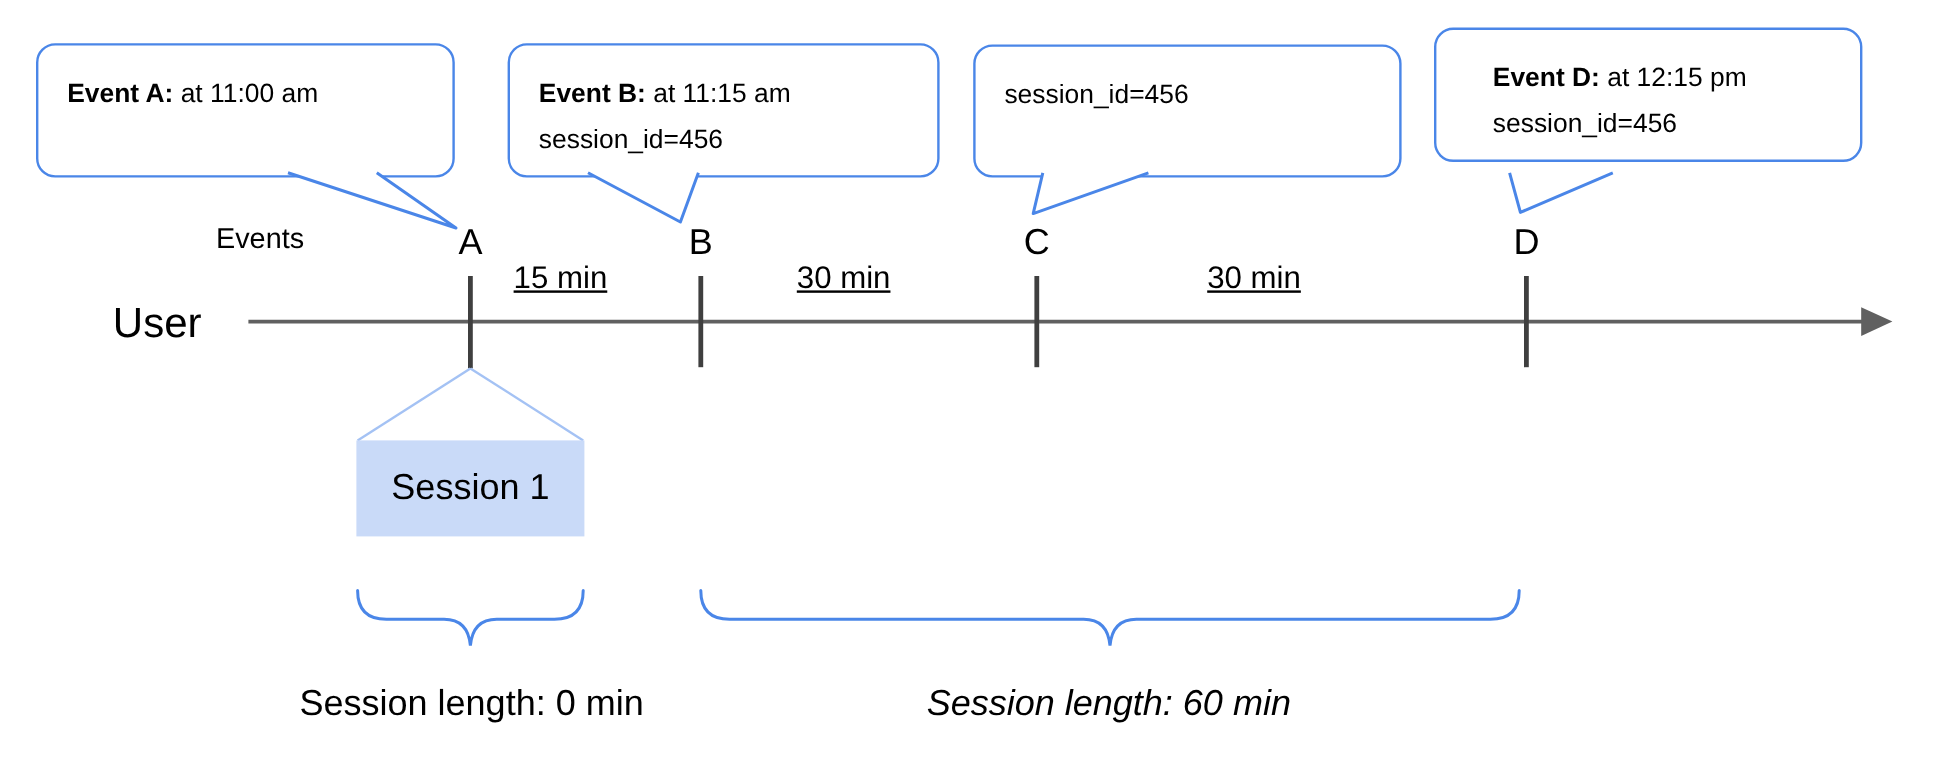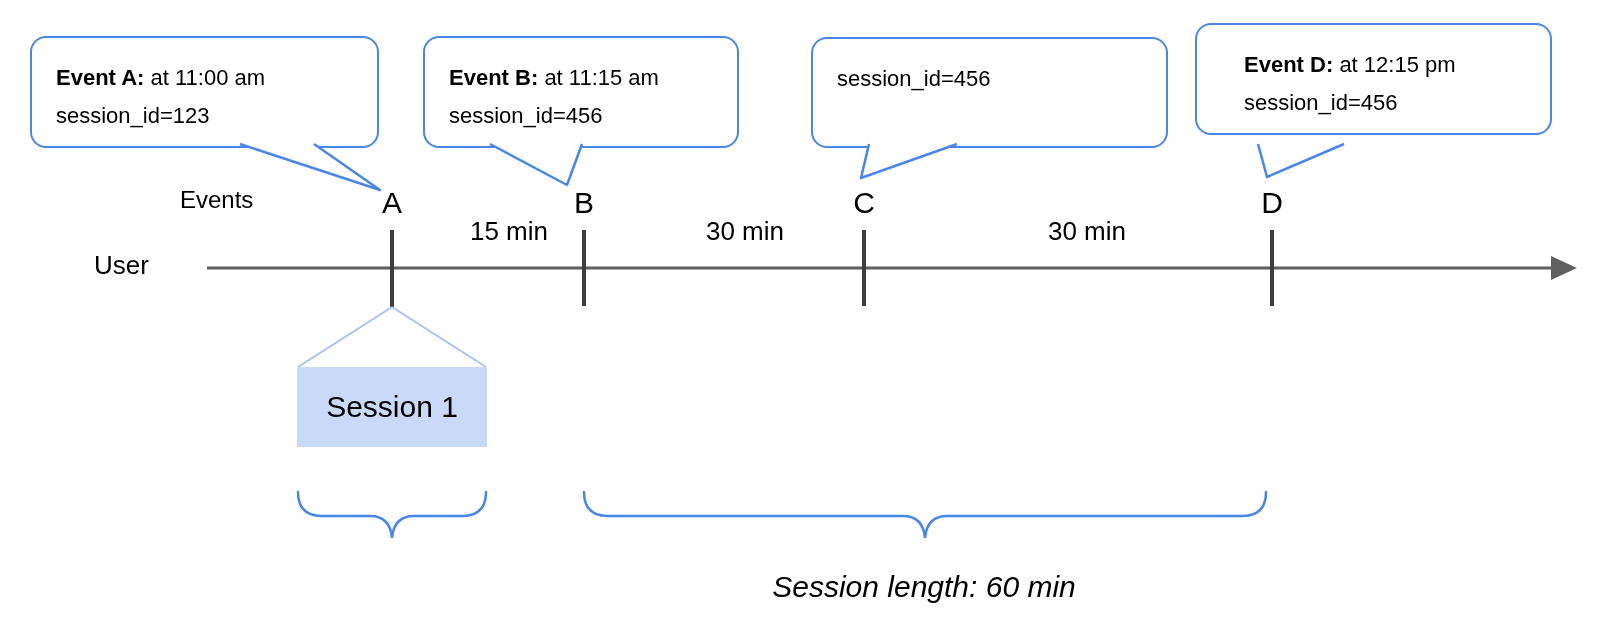--- a/index.html
+++ b/index.html
@@ -9,24 +9,24 @@
   }
   svg.layer{position:absolute;left:0;top:0;pointer-events:none;}
   .bubble{
     position:absolute;box-sizing:border-box;background:#fff;
     border:2.5px solid #4a86e8;border-radius:16px;
     padding:21px 0 0 24px;font-size:22px;line-height:38px;z-index:2;
   }
   .bubble .ev{font-weight:bold;}
   .lbl{position:absolute;white-space:nowrap;}
   .events-lbl{left:180px;top:186px;font-size:24px;}
-  .user-lbl{left:94px;top:250px;font-size:26px;}
+  .user-lbl{left:94px;top:250px;font-size:35px;}
   .marker{position:absolute;top:186px;width:60px;margin-left:-30px;text-align:center;font-size:30px;}
   .m-a{left:392px;} .m-b{left:584px;} .m-c{left:864px;} .m-d{left:1272px;}
-  .interval{position:absolute;top:216px;width:120px;margin-left:-60px;text-align:right;font-size:26px;}
+  .interval{position:absolute;top:216px;width:120px;margin-left:-60px;text-align:left;font-size:26px;text-decoration:underline;}
   .i-0{left:488px;} .i-1{left:724px;} .i-2{left:1066px;}
   .session-box{
     position:absolute;top:367px;background:#c9daf8;z-index:1;
     display:flex;align-items:center;justify-content:center;font-size:30px;
   }
   .s-1{left:297px;width:190px;height:80px;}
   .s-2{left:582px;width:686px;height:81px;}
   .length-lbl{position:absolute;top:570px;width:440px;text-align:center;font-size:30px;}
   .l-0{left:173px;} .l-1{left:704px;font-style:italic;}
 </style>
@@ -46,24 +46,23 @@
 
     <line x1="392" y1="307" x2="298" y2="367" stroke="#a4c2f4" stroke-width="2"></line>
     <line x1="392" y1="307" x2="486" y2="367" stroke="#a4c2f4" stroke-width="2"></line>
 
     <path d="M 298 492 Q 298 516 322 516 L 370 516 Q 390 516 392 538 Q 394 516 414 516 L 462 516 Q 486 516 486 492" fill="none" stroke="#4a86e8" stroke-width="2.5" stroke-linecap="round"></path>
     <path d="M 584 492 Q 584 516 608 516 L 903 516 Q 923 516 925 538 Q 927 516 947 516 L 1242 516 Q 1266 516 1266 492" fill="none" stroke="#4a86e8" stroke-width="2.5" stroke-linecap="round"></path>
   </svg>
 
   <div class="bubble" style="left:30px;top:36px;width:349px;height:112px;">
     <div><span class="ev">Event A:</span> <span>at 11:00 am</span></div>
-    <div>session_id=123</div>
   </div>
 
-  <div class="bubble" style="left:423px;top:36px;width:316px;height:112px;">
+  <div class="bubble" style="left:423px;top:36px;width:360px;height:112px;">
     <div><span class="ev">Event B:</span> <span>at 11:15 am</span></div>
     <div>session_id=456</div>
   </div>
 
   <div class="bubble" style="left:811px;top:37px;width:357px;height:111px;">
     <div>session_id=456</div>
   </div>
 
   <div class="bubble" style="left:1195px;top:23px;width:357px;height:112px;padding-left:47px;">
     <div><span class="ev">Event D:</span> <span>at 12:15 pm</span></div>
@@ -86,15 +85,16 @@
   <div class="marker m-d">D</div>
 
   <div class="interval i-0">15 min</div>
   <div class="interval i-1">30 min</div>
   <div class="interval i-2">30 min</div>
 
   <div class="session-box s-1">
     <span>Session 1</span>
   </div>
 
+  <div class="length-lbl l-0">Session length: 0 min</div>
   <div class="length-lbl l-1">Session length: 60 min</div>
 
 </div>
 
 </body></html>

